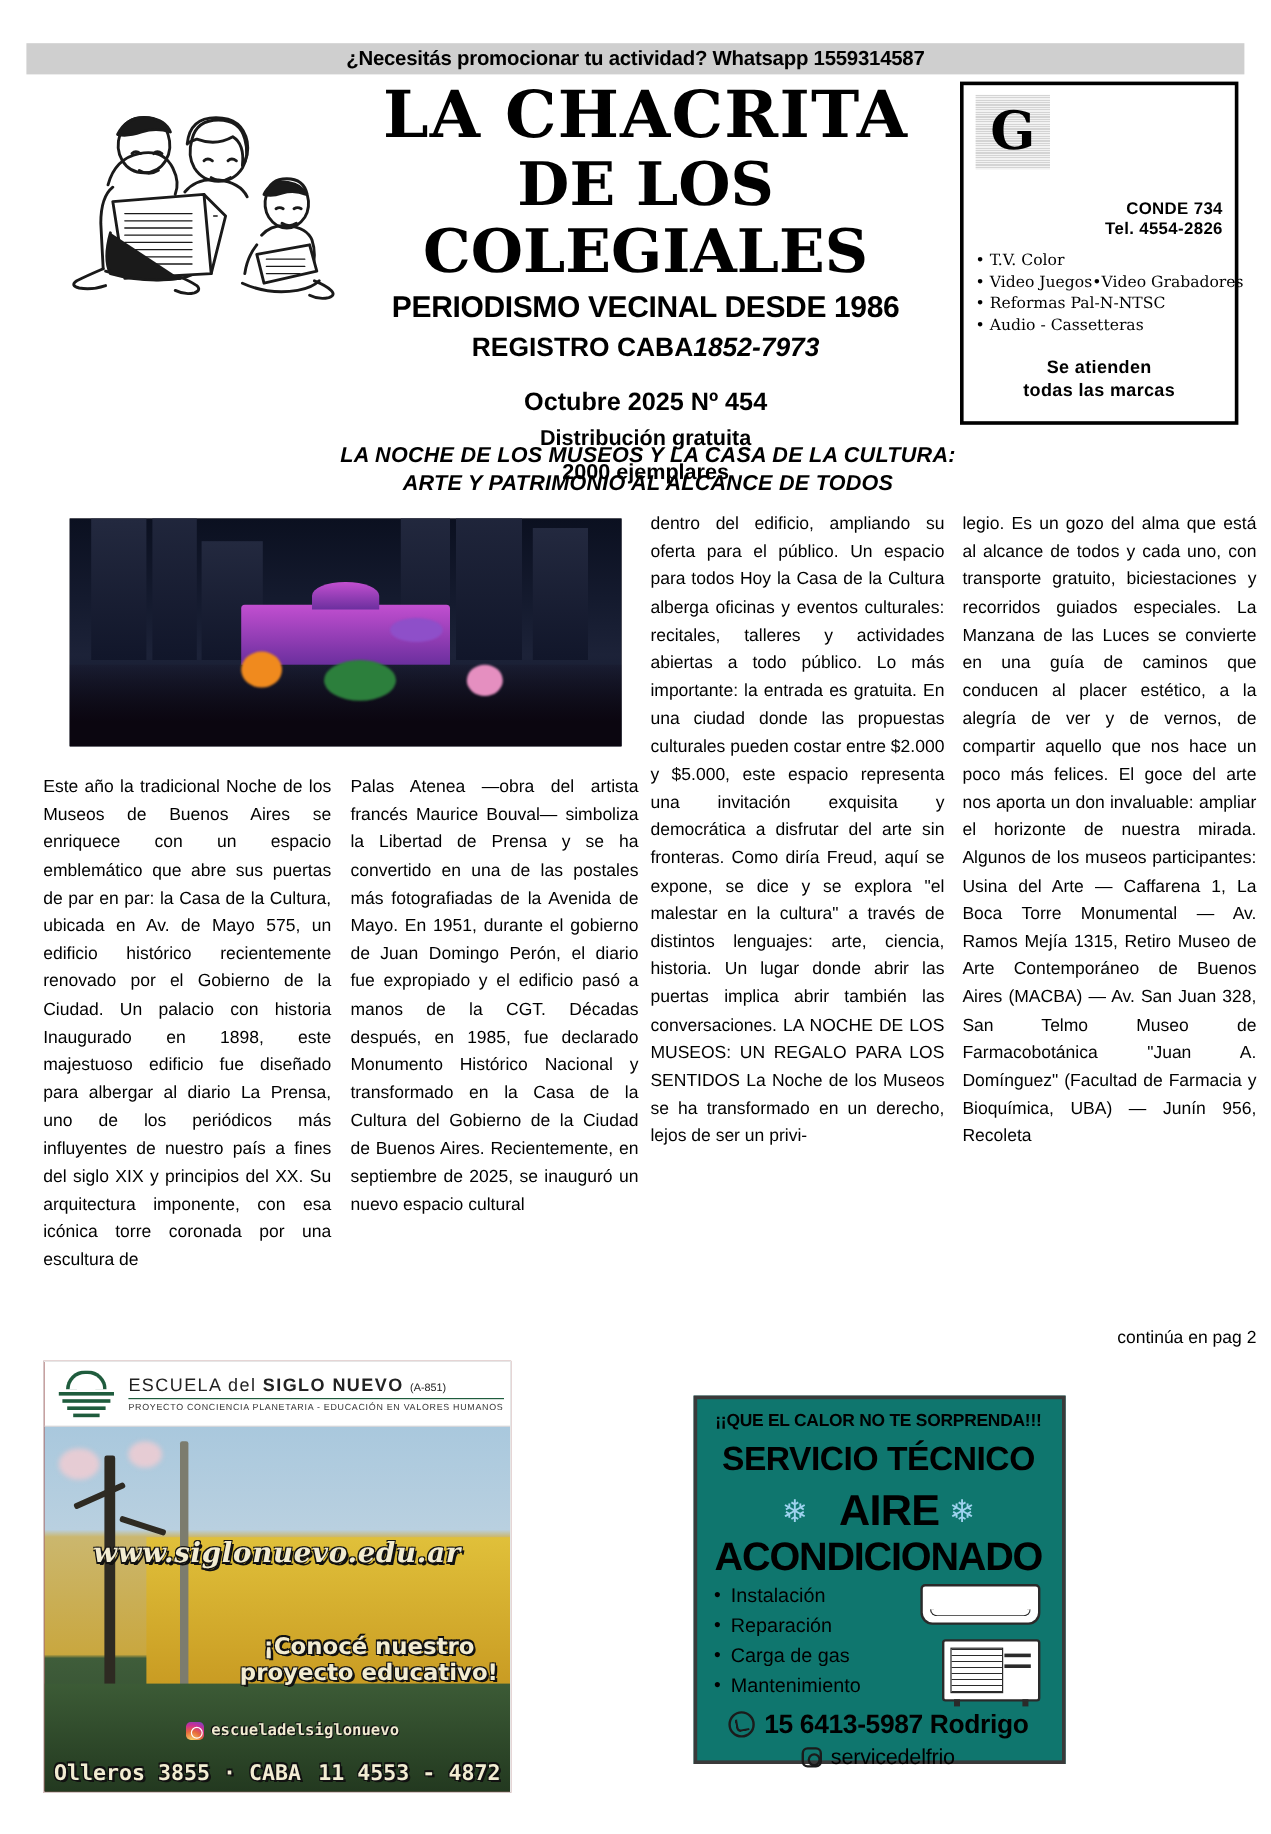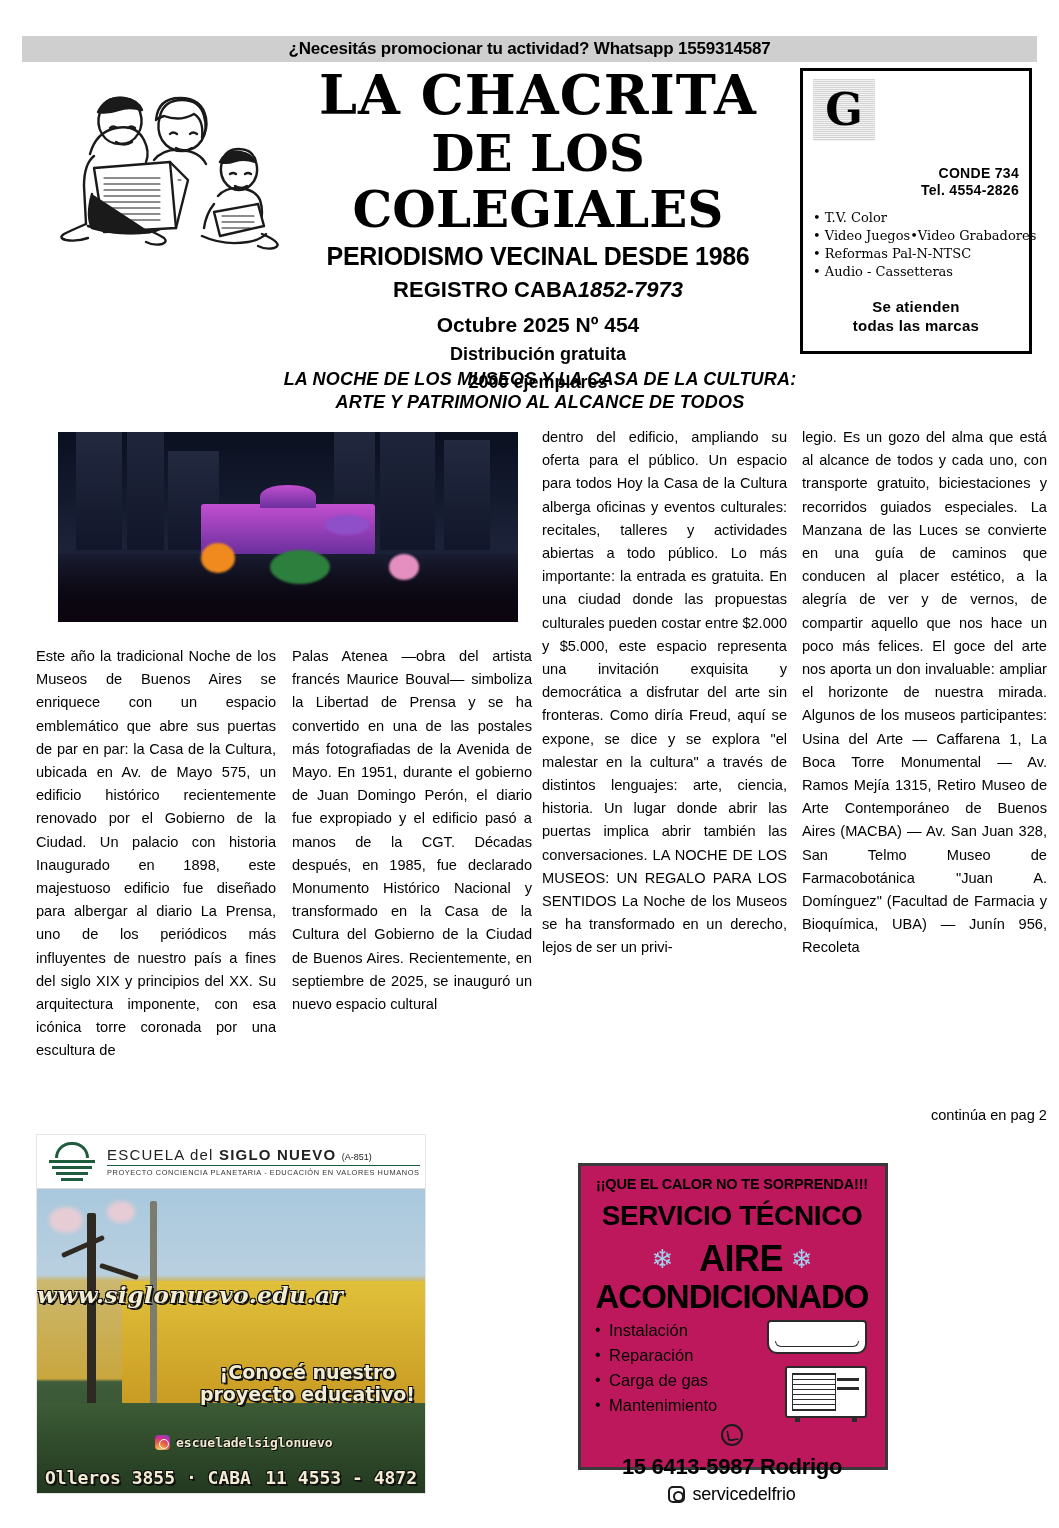--- a/index.html
+++ b/index.html
@@ -71,21 +71,21 @@
     letter-spacing: -0.3px;
     margin-top: 4px;
   }
   .subtitle-2 {
     font-size: 22px; font-weight: bold;
     margin-top: 6px;
   }
   .subtitle-2 i { font-style: italic; }
   .subtitle-3 {
     font-size: 21px; font-weight: bold;
-    margin-top: 10px;
+    margin-top: 21px;
   }
   .subtitle-4 {
     font-size: 18px; font-weight: bold;
     margin-top: 7px;
   }
   .subtitle-5 {
     font-size: 18px; font-weight: bold;
     margin-top: 7px;
   }
 
@@ -250,21 +250,21 @@
     position: absolute; left: 0; right: 0; top: 52px;
     text-align: center;
     font-family: "DejaVu Sans", sans-serif;
     font-size: 30px; font-weight: bold;
     letter-spacing: 2px;
     color: #f2ecd2;
     text-shadow: 2px 2px 0 #111, -1px -1px 0 #111, 1px -1px 0 #111, -1px 1px 0 #111;
   }
   .web-text {
     position: absolute; left: 0; right: 0; top: 92px;
-    text-align: left;
+    text-align: center;
     font-family: "DejaVu Serif", serif;
     font-style: italic;
     font-size: 23px; font-weight: bold;
     letter-spacing: 0.6px;
     color: #f2ecd2;
     text-shadow: 2px 2px 0 #111, -1px -1px 0 #111, 1px -1px 0 #111, -1px 1px 0 #111;
   }
   .conoce {
     position: absolute; right: 10px; top: 172px;
     text-align: center;
@@ -298,21 +298,21 @@
     color: #f2ecd2;
     text-shadow: 2px 2px 0 #111, -1px -1px 0 #111, 1px -1px 0 #111, -1px 1px 0 #111;
   }
 
   
   .ad-aire {
     position: absolute;
     left: 578px; top: 1163px;
     width: 310px; height: 307px;
     border: 3px solid #3a3a3a;
-    background: #be185d;
+    background: #0f766e;
     padding: 10px 14px 8px 12px;
   }
   .aire-1 {
     text-align: center;
     font-size: 14.5px; font-weight: bold;
     letter-spacing: -0.2px;
   }
   .aire-2 {
     text-align: center;
     font-size: 28px; font-weight: bold;
@@ -366,21 +366,21 @@
     width: 22px;
   }
   .cond-unit .b1 { top: 10px; }
   .cond-unit .b2 { top: 19px; }
   .cond-unit .leg {
     position: absolute; bottom: -6px; width: 5px; height: 6px; background: #2a2a2a;
   }
   .aire-phone {
     display: flex; align-items: center; justify-content: center;
     gap: 8px; margin-top: 6px;
-    font-size: 22px; font-weight: bold; letter-spacing: -0.3px; flex-direction: column;
+    font-size: 22px; font-weight: bold; letter-spacing: -0.3px;
   }
   .wa-icon {
     width: 22px; height: 22px; border-radius: 50%;
     border: 2.2px solid #1b1b1b;
     position: relative; flex: 0 0 auto;
   }
   .wa-icon::after {
     content:""; position:absolute; left:4px; top:4px;
     width:9px; height:9px;
     border-left: 2.2px solid #1b1b1b;

